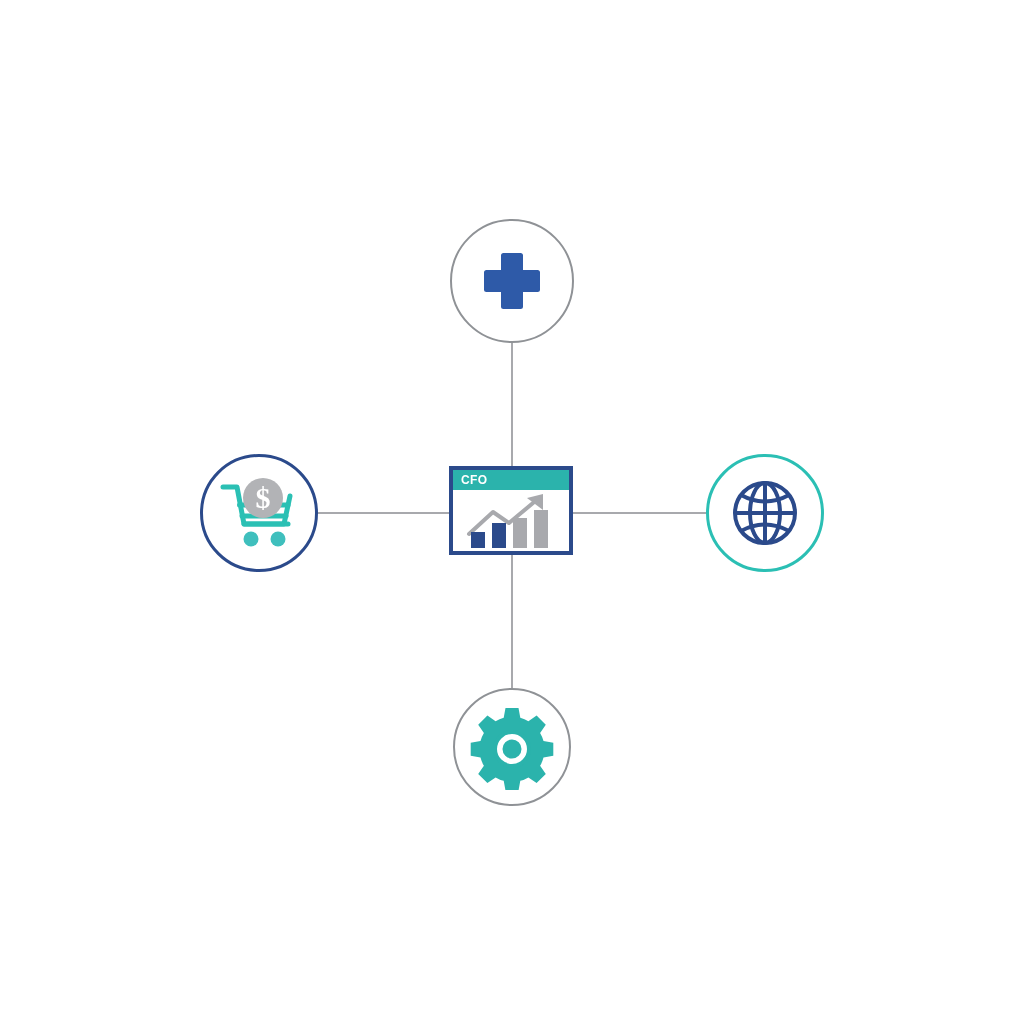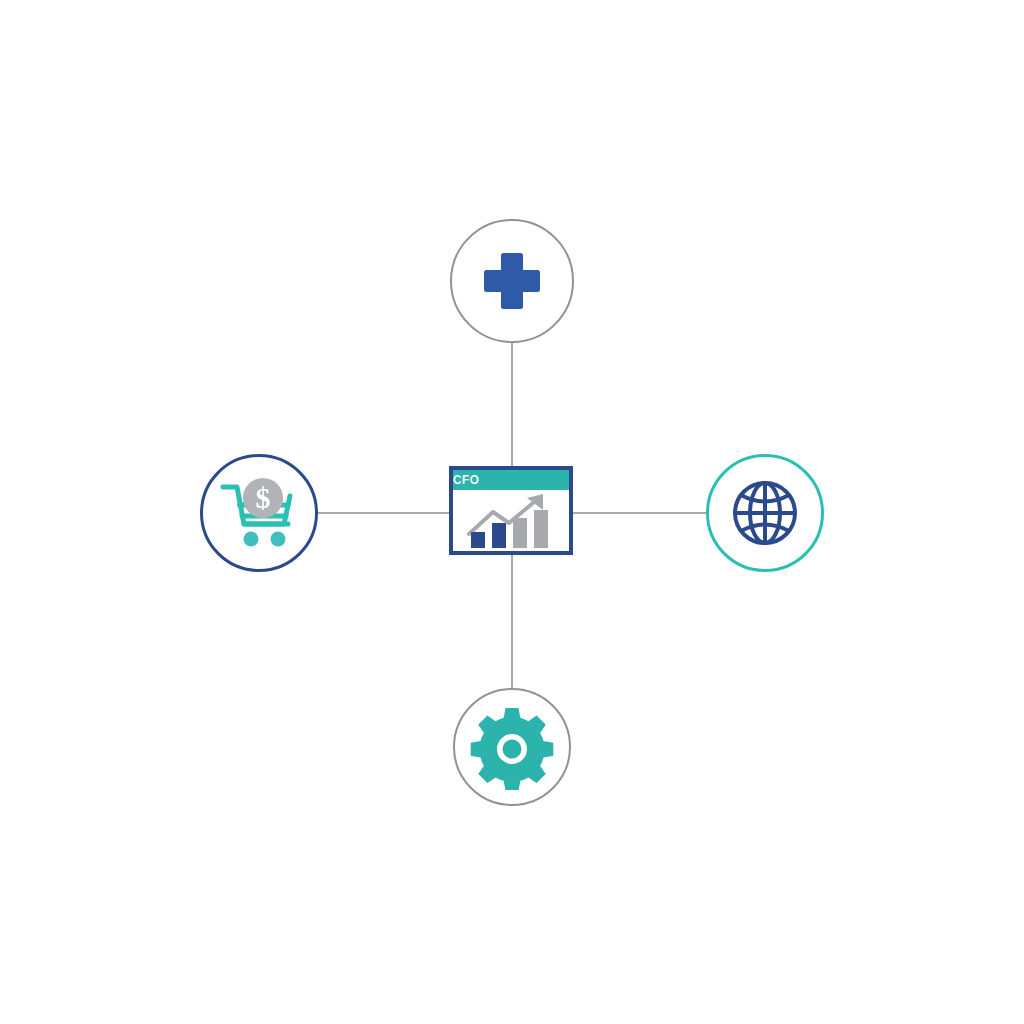--- a/index.html
+++ b/index.html
@@ -46,20 +46,21 @@
     z-index: 4;
     display: flex;
     flex-direction: column;
     overflow: hidden;
   }
   .hub-title-bar {
     height: 20px;
     background: #2bb3ac;
     display: flex;
     align-items: center;
+    padding-left: 8px;
     flex: 0 0 auto;
   }
   .hub-title-text {
     color: #ffffff;
     font-size: 12px;
     font-weight: bold;
     letter-spacing: 0.4px;
     line-height: 1;
     font-family: "Liberation Sans", sans-serif;
   }

